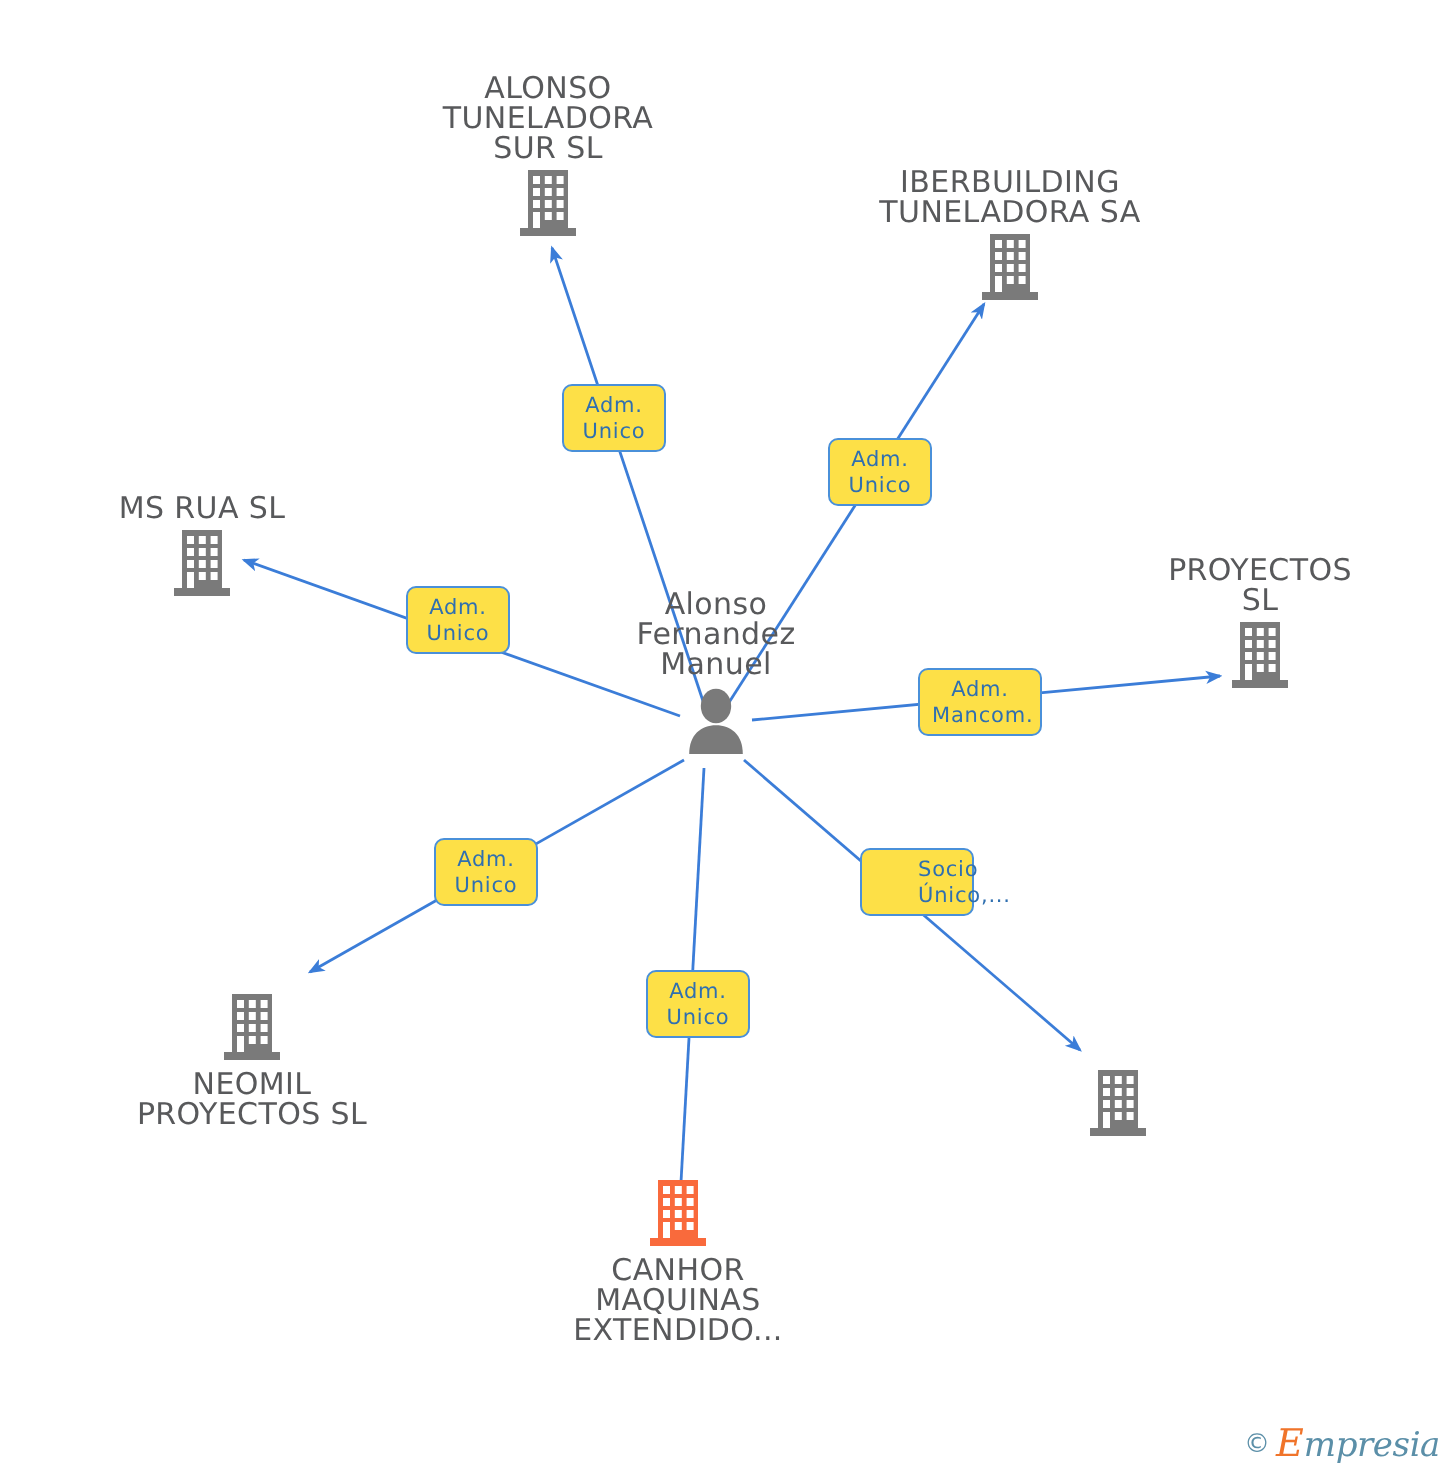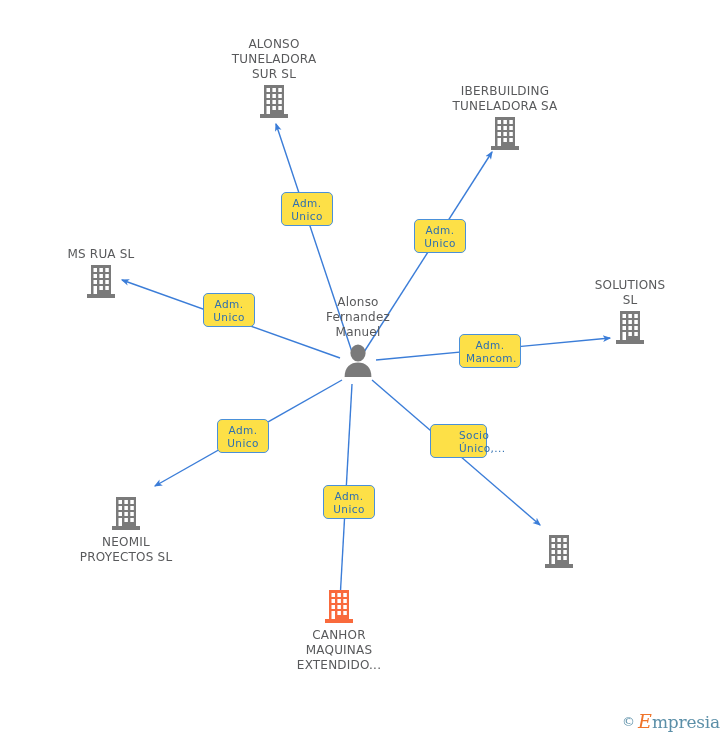--- a/index.html
+++ b/index.html
@@ -33,21 +33,21 @@
     text-align: center;
     line-height: 15px;
   }
   .node .icon-wrap {
     display: block;
     height: 38px;
     line-height: 0;
   }
   .node .caption {
     display: block;
-    font-size: 12px;
+    font-size: 15px;
     color: #58595b;
     letter-spacing: 0.2px;
     white-space: pre-line;
   }
   .node.cap-top .caption {
     margin-bottom: 3px;
   }
   .node.cap-bottom .caption {
     margin-top: 0;
   }
@@ -81,20 +81,21 @@
   }
   .watermark .brand-e {
     color: #f0742a;
     font-family: "DejaVu Serif", serif;
     font-style: italic;
     font-size: 19px;
   }
   .watermark .brand-rest {
     color: #5b8fa8;
     font-family: "DejaVu Serif", serif;
+    font-style: italic;
     font-size: 17px;
     letter-spacing: -0.2px;
   }
 </style>
 </head>
 <body>
 
 <div id="canvas">
 
   <svg id="edges" viewBox="0 0 728 740" width="728" height="740">
@@ -181,21 +182,21 @@
             <rect x="18.3" y="9" width="3.5" height="4" fill="#ffffff"></rect>
             <rect x="6.5" y="15" width="3.5" height="4" fill="#ffffff"></rect>
             <rect x="12.4" y="15" width="3.5" height="4" fill="#ffffff"></rect>
             <rect x="18.3" y="15" width="3.5" height="4" fill="#ffffff"></rect>
             <rect x="6.5" y="21" width="3.5" height="8" fill="#ffffff"></rect>
             <rect x="12.4" y="21" width="3.5" height="4" fill="#ffffff"></rect>
             <rect x="18.3" y="21" width="3.5" height="4" fill="#ffffff"></rect>
           </svg></span>
       </div>
       <div class="node cap-top" style="left: 630px; top: 278px;">
-        <span class="caption">SOLUTIONS
+        <span class="caption">PROYECTOS
 SL</span>
         <span class="icon-wrap"><svg width="28" height="33" viewBox="0 0 28 33">
             <path d="M4 0 H24 V29 H4 Z" fill="#7a7a7a"></path>
             <rect x="0" y="29" width="28" height="4" fill="#7a7a7a"></rect>
             <rect x="6.5" y="3" width="3.5" height="4" fill="#ffffff"></rect>
             <rect x="12.4" y="3" width="3.5" height="4" fill="#ffffff"></rect>
             <rect x="18.3" y="3" width="3.5" height="4" fill="#ffffff"></rect>
             <rect x="6.5" y="9" width="3.5" height="4" fill="#ffffff"></rect>
             <rect x="12.4" y="9" width="3.5" height="4" fill="#ffffff"></rect>
             <rect x="18.3" y="9" width="3.5" height="4" fill="#ffffff"></rect>

